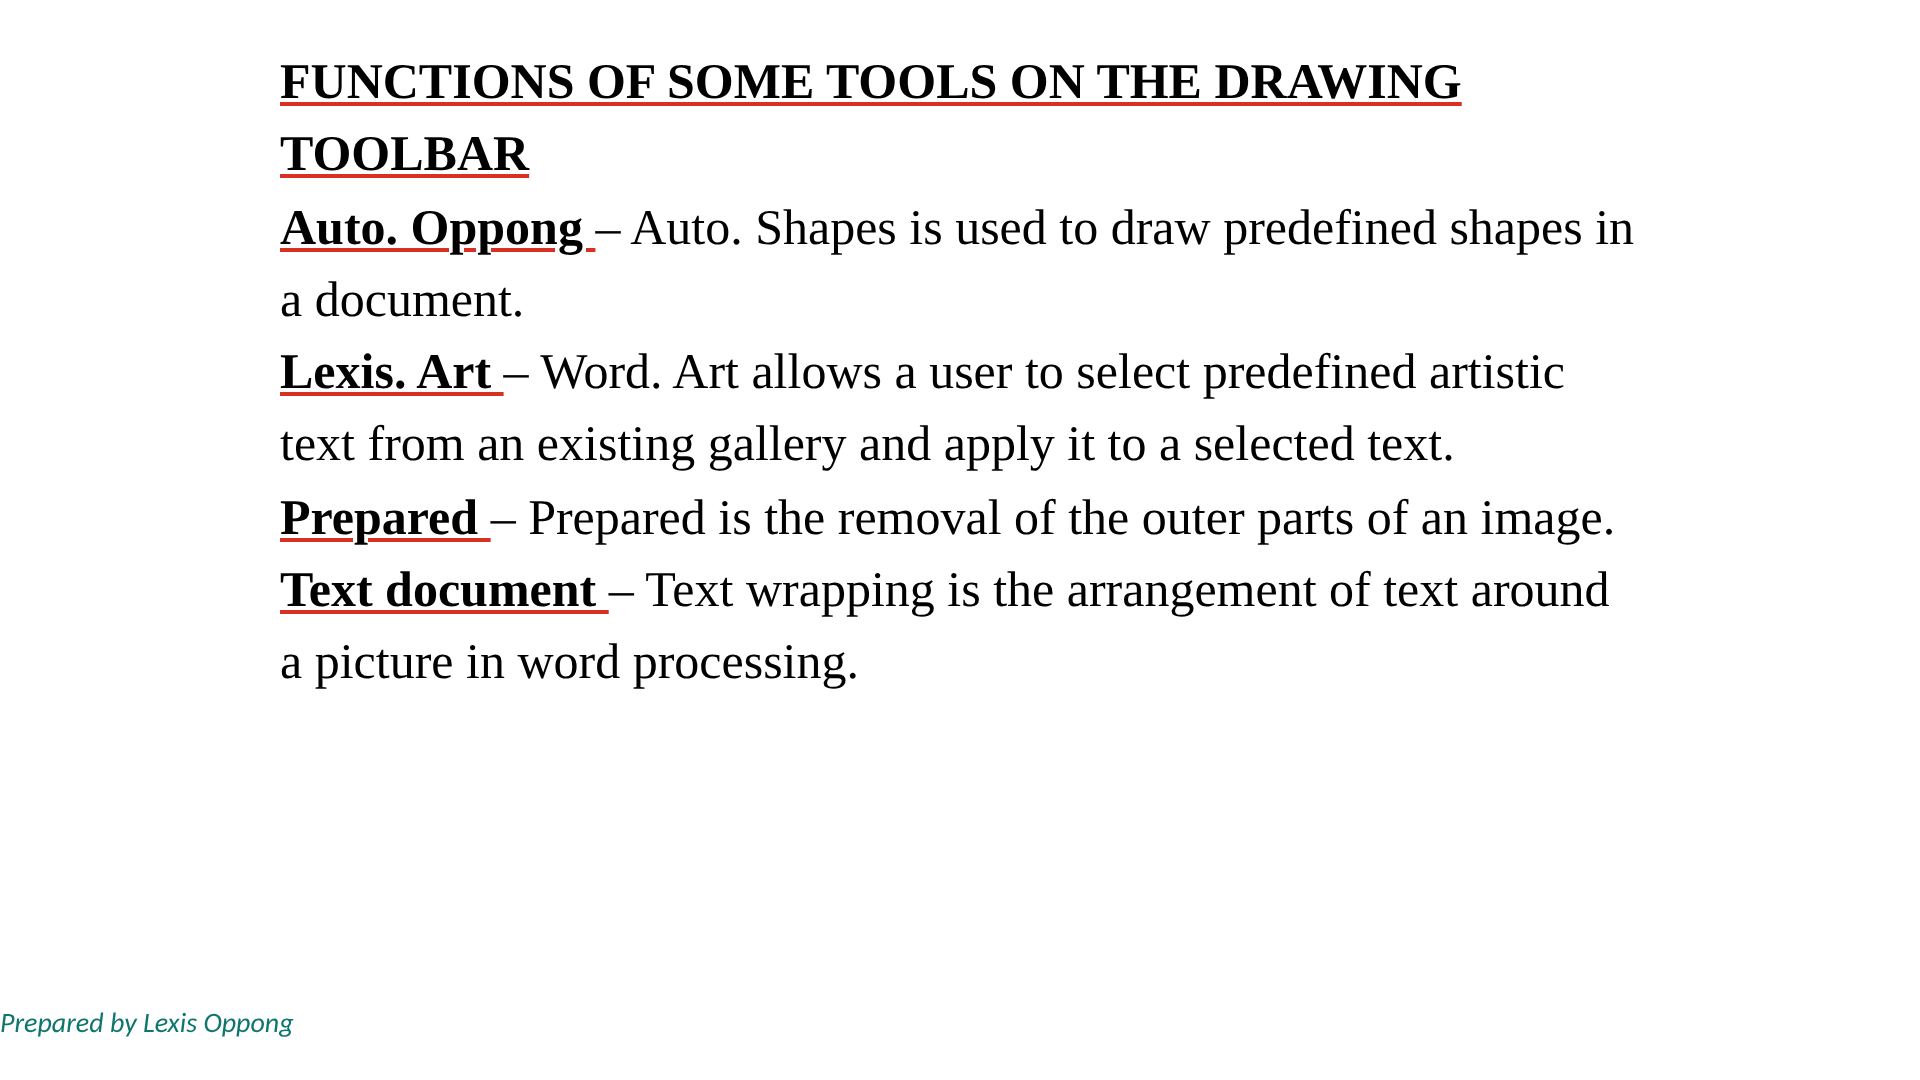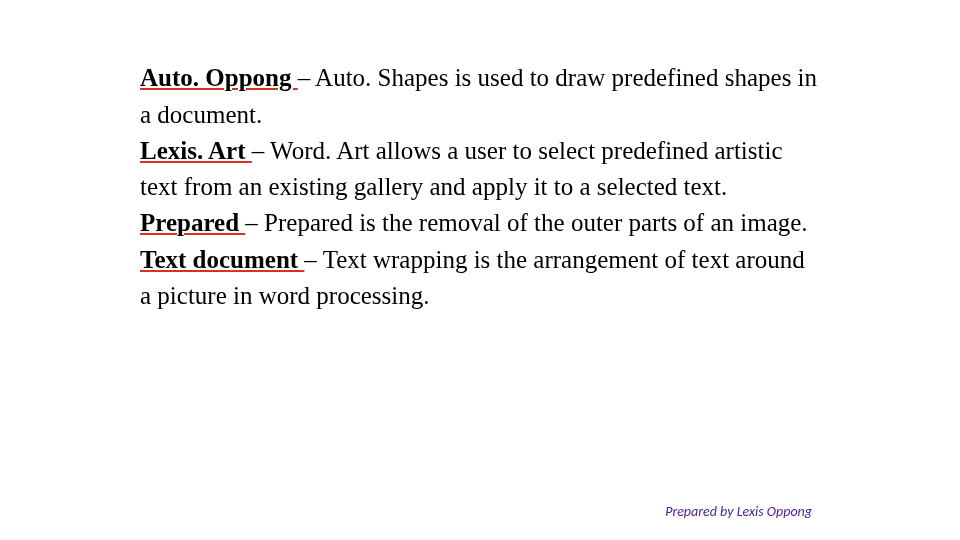--- a/index.html
+++ b/index.html
@@ -28,31 +28,31 @@
     font-weight: bold;
     text-decoration: underline;
     text-decoration-color: #d93025;
     text-decoration-thickness: 2px;
     text-underline-offset: 2px;
   }
   .footer {
     position: absolute;
     bottom: 20px;
     width: 812px;
-    text-align: right;
+    text-align: left;
     font-family: Calibri, Arial, sans-serif;
     font-style: italic;
     font-size: 14px;
-    color: #4c1d95;
+    color: #0f766e;
   }
 </style>
 </head>
 <body>
 
 <div class="content">
-  <br>
+  <span class="title">FUNCTIONS OF SOME TOOLS ON THE DRAWING TOOLBAR</span><br>
   <span class="term">Auto. Oppong </span><span>– Auto. Shapes is used to draw predefined shapes in a document.</span><br>
   <span class="term">Lexis. Art </span><span>– Word. Art allows a user to select predefined artistic text from an existing gallery and apply it to a selected text.</span><br>
   <span class="term">Prepared </span><span>– Prepared is the removal of the outer parts of an image.</span><br>
   <span class="term">Text document </span><span>– Text wrapping is the arrangement of text around a picture in word processing.</span>
 </div>
 
 <div class="footer">Prepared by Lexis Oppong</div>
 
 </body></html>

